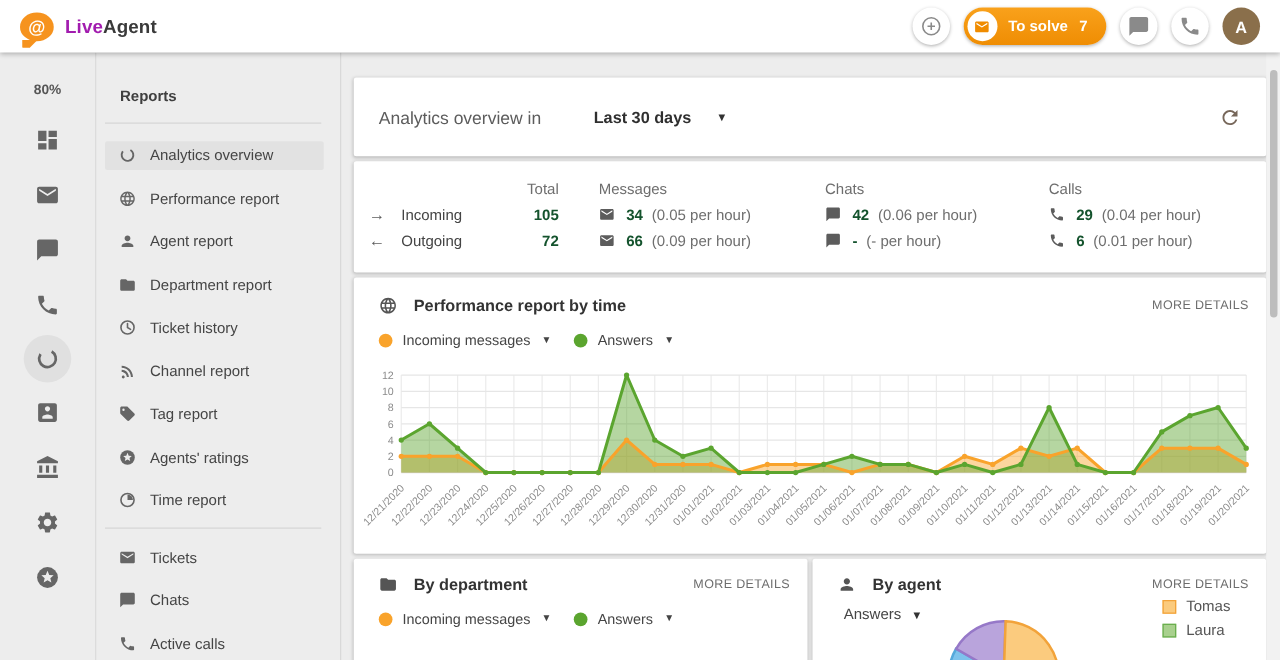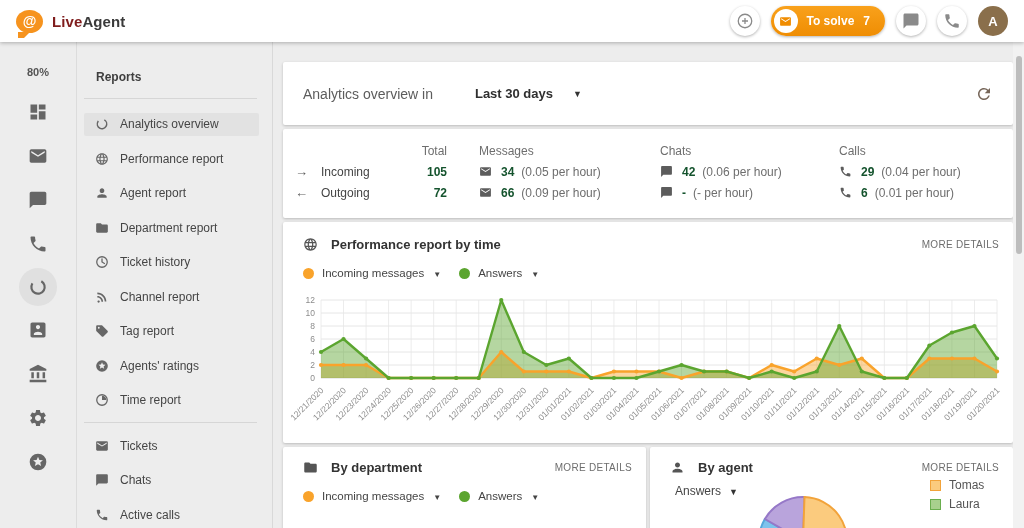--- a/index.html
+++ b/index.html
@@ -10,21 +10,21 @@
 
   
   .topbar { position:absolute; top:0; left:0; right:0; height:42px; background:#fff;
             box-shadow:0 1px 4px rgba(0,0,0,.28); display:flex; align-items:center; padding:0 16px; z-index:20; }
   .logo { display:flex; align-items:center; gap:9px; }
   .bubble { width:27px; height:23px; background:#F6931E; border-radius:50% 50% 50% 50%; color:#fff;
             font-weight:bold; display:flex; align-items:center; justify-content:center; font-size:14px; position:relative; }
   .bubble:after { content:""; position:absolute; left:2px; bottom:-5px; width:0; height:0;
                   border:6px solid transparent; border-top-color:#F6931E; border-left-color:#F6931E; border-bottom-width:0; }
   .brand { font-size:15px; font-weight:bold; letter-spacing:.1px; }
-  .brand .live { color:#7f1d1d; } .brand .agent { color:#3a3a3a; }
+  .brand .live { color:#a21caf; } .brand .agent { color:#3a3a3a; }
   .tb-right { margin-left:auto; display:flex; align-items:flex-start; gap:11px; }
   .circ-btn { width:30px; height:30px; border-radius:50%; background:#fff; box-shadow:0 1px 3px rgba(0,0,0,.3);
               display:flex; align-items:center; justify-content:center; color:#8a8a8a; cursor:pointer; }
   .circ-btn .ic { width:18px; height:18px; }
   .tosolve { height:30px; border-radius:15px; background:linear-gradient(#F9A11B,#EF8D03); display:flex; align-items:center;
              gap:9px; padding:0 15px 0 3px; color:#fff; box-shadow:0 1px 3px rgba(0,0,0,.3); cursor:pointer; }
   .tosolve .wcirc { width:24px; height:24px; background:#fff; border-radius:50%; display:flex; align-items:center;
                     justify-content:center; color:#F08C00; }
   .tosolve .wcirc .ic { width:13px; height:13px; }
   .tosolve .lbl { font-size:12px; font-weight:bold; }
@@ -70,21 +70,21 @@
   .srate { color:#6e6e6e; margin-left:7px; }
   .scell { padding-left:32px; }
   .scell.nopad { padding-left:0; }
   .scell .ic { width:13px; height:13px; color:#5c5c5c; margin-right:9px; position:relative; top:2px; }
 
   #card-perf { left:283px; top:222px; width:730px; height:221px; }
   .phead { display:flex; align-items:center; padding:15px 14px 0 20px; }
   .phead .ic { width:15px; height:15px; color:#555; margin-right:13px; }
   .ptitle { font-size:13px; font-weight:bold; color:#333; }
   .more { margin-left:auto; font-size:10px; color:#6d6d6d; letter-spacing:.3px; cursor:pointer; }
-  .legend { display:flex; align-items:flex-end; padding:15px 0 0 20px; }
+  .legend { display:flex; align-items:flex-start; padding:15px 0 0 20px; }
   .dot { width:11px; height:11px; border-radius:50%; margin-right:8px; }
   .lg-lbl { font-size:11.5px; color:#454545; }
   .lg-caret { font-size:8px; color:#444; margin:0 18px 0 9px; cursor:pointer; }
   #perf-chart { position:absolute; left:8px; top:72px; }
   #perf-chart text { font-size:8.5px; fill:#8c8c8c; }
 
   #card-dept { left:283px; top:447px; width:363px; height:120px; }
   #card-dept .phead, #card-agent .phead { padding:13px 14px 0 20px; }
   #card-agent { left:650px; top:447px; width:363px; height:120px; overflow:hidden; }
   .afilter { position:absolute; left:25px; top:37px; font-size:12px; color:#454545; cursor:pointer; }

